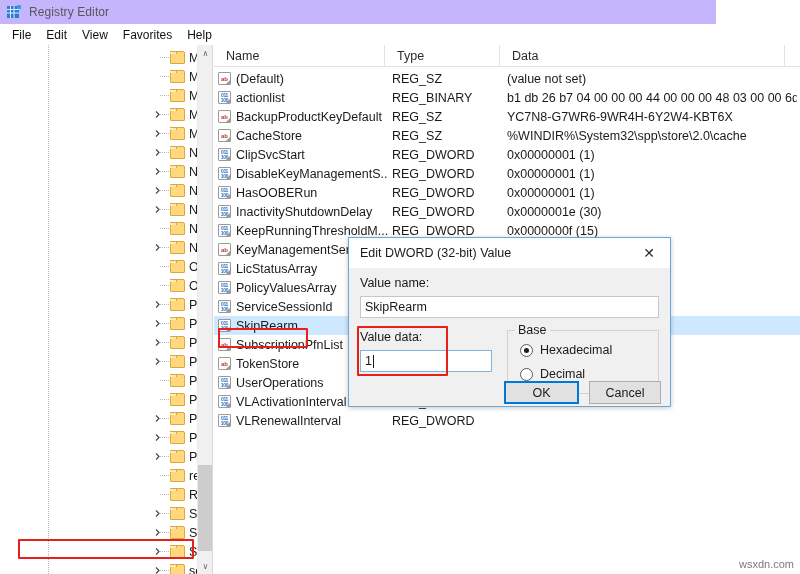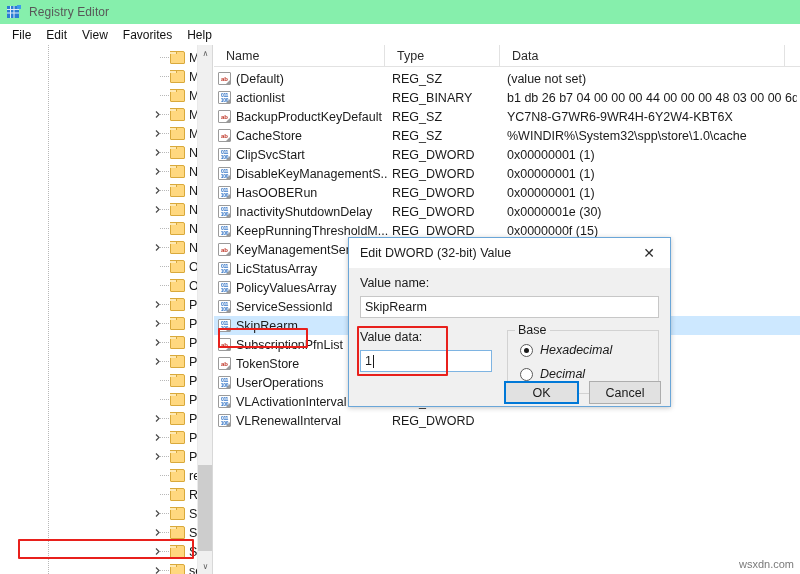--- a/index.html
+++ b/index.html
@@ -13,22 +13,22 @@
     color: #000000;
   }
   #app {
     position: relative;
     width: 800px; height: 574px;
     background: #ffffff;
   }
 
   
   .titlebar {
-    position: absolute; left: 0; top: 0; width: 800px; height: 24px;
-    background: #86efac;
+    position: absolute; left: 0; top: 0; width: 716px; height: 24px;
+    background: #c4b5fd;
     display: flex; align-items: center;
   }
   .app-icon {
     position: relative;
     width: 16px; height: 16px; margin-left: 6px; margin-right: 7px;
     flex: 0 0 auto;
   }
   .app-title {
     font-size: 12px; color: #585858; letter-spacing: .1px;
   }
@@ -243,21 +243,21 @@
     border: 1px solid #d2d2d2;
     padding-left: 32px;
   }
   .group-title {
     position: absolute; top: -8px; left: 7px;
     background: #f0f0f0; padding: 0 3px;
     font-size: 12.5px; color: #1a1a1a;
   }
   .radio {
     position: absolute; display: flex; align-items: center;
-    font-size: 12.5px; color: #1a1a1a; font-style: italic;
+    font-size: 12.5px; color: #1a1a1a;
   }
   .radio .dot {
     width: 13px; height: 13px; border-radius: 50%;
     border: 1px solid #5a5a5a; background: #ffffff;
     margin-right: 7px; position: relative; flex: 0 0 auto;
   }
   .radio.on .dot::after {
     content: ""; position: absolute; left: 3px; top: 3px;
     width: 5px; height: 5px; border-radius: 50%;
     background: #1a1a1a;
@@ -670,21 +670,21 @@
             <span class="ltype">REG_SZ</span>
             <span class="ldata">YC7N8-G7WR6-9WR4H-6Y2W4-KBT6X</span>
           </div>
           <div class="lrow" style="top: 59px;">
             <span class="licon str">
               <span class="glyph">ab</span>
               <span class="fold"></span>
             </span>
             <span class="lname">CacheStore</span>
             <span class="ltype">REG_SZ</span>
-            <span class="ldata">%WINDIR%\System32\spp\store\1.0\cache</span>
+            <span class="ldata">%WINDIR%\System32\spp\store\2.0\cache</span>
           </div>
           <div class="lrow" style="top: 78px; text-decoration: underline;">
             <span class="licon bin">
               <span class="glyph">
                 <span>011</span>
                 <span>100</span>
               </span>
               <span class="fold"></span>
             </span>
             <span class="lname">ClipSvcStart</span>

